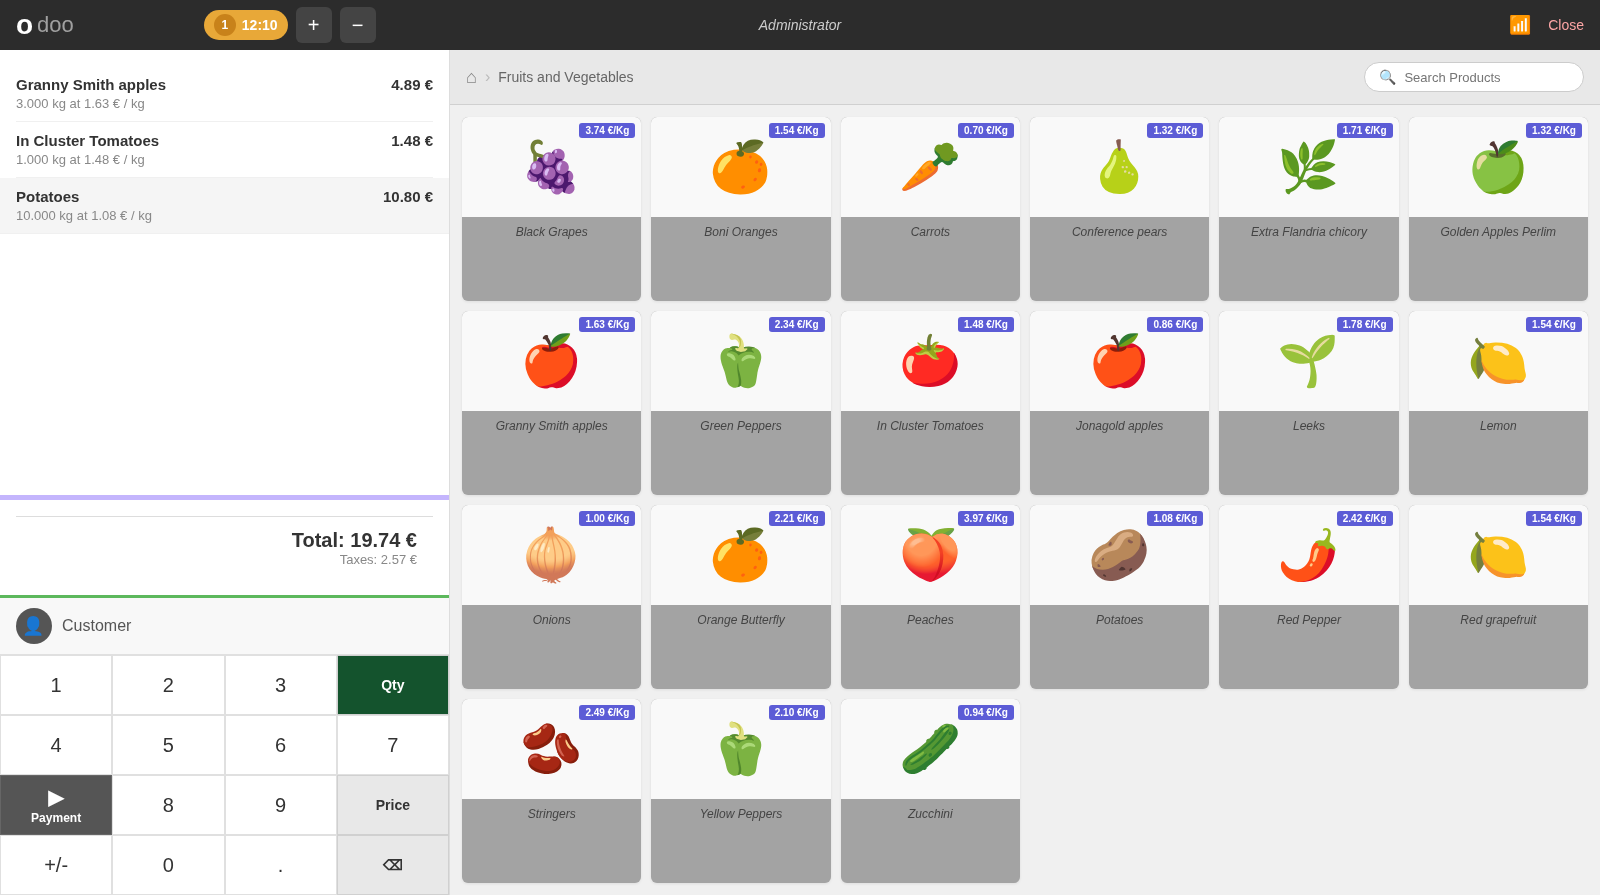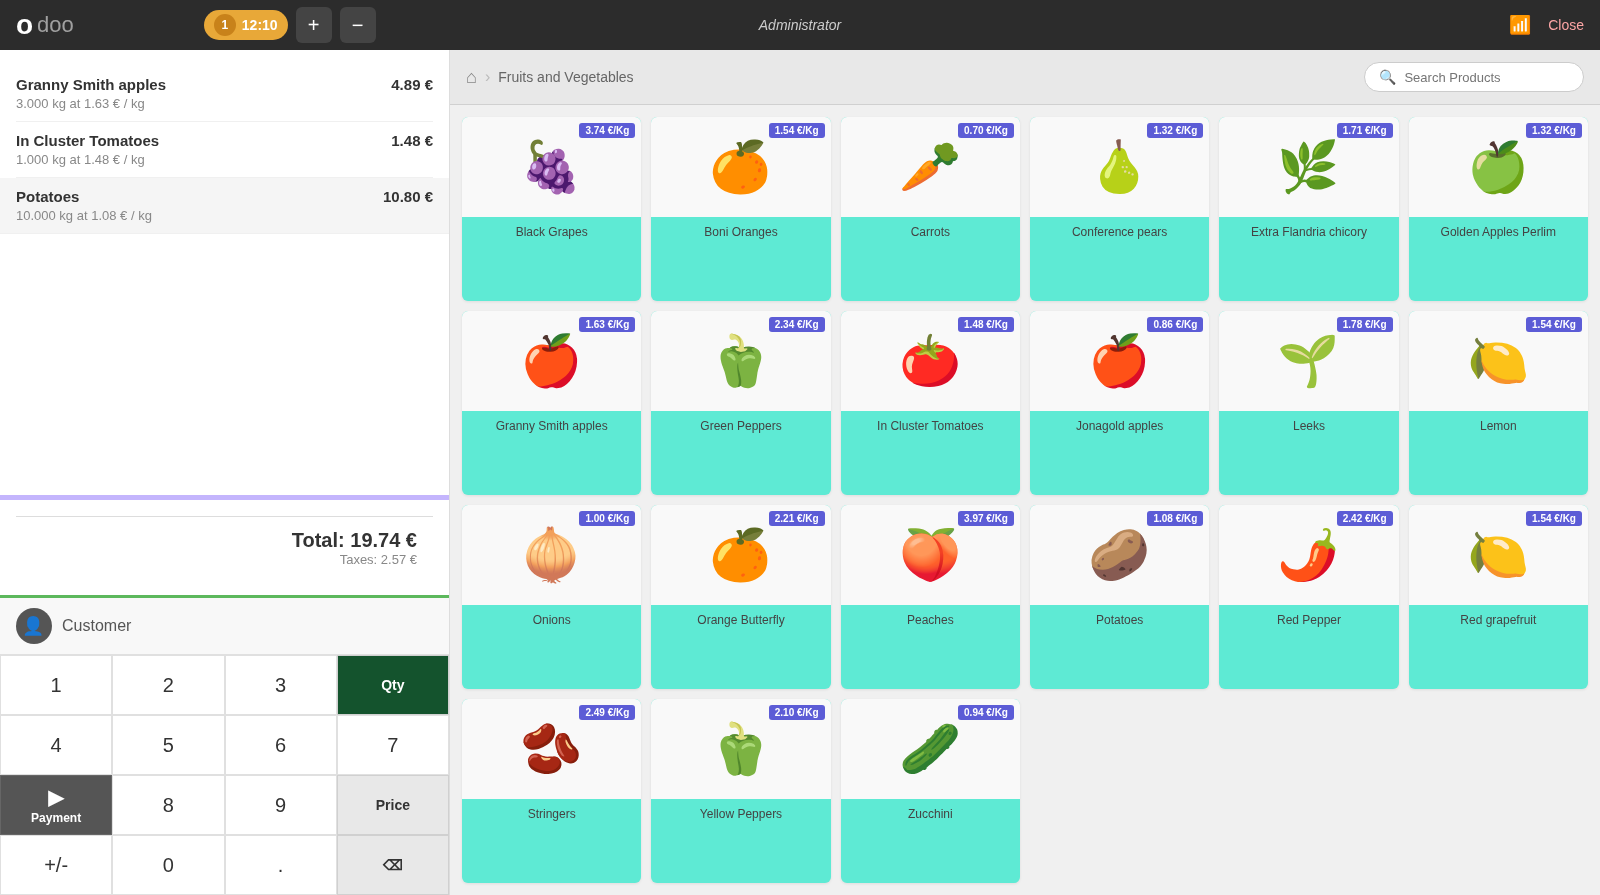--- a/index.html
+++ b/index.html
@@ -251,21 +251,21 @@
     
     #product-grid {
       flex: 1;
       padding: 12px;
       display: grid;
       grid-template-columns: repeat(6, 1fr);
       gap: 10px;
       overflow-y: auto;
     }
     .product-card {
-      background: #5eead4;
+      background: #a3a3a3;
       border-radius: 6px;
       overflow: hidden;
       cursor: pointer;
       position: relative;
       display: flex;
       flex-direction: column;
       box-shadow: 0 1px 3px rgba(0,0,0,0.08);
     }
     .price-badge {
       position: absolute;
@@ -288,20 +288,21 @@
     }
     .product-name {
       padding: 6px 8px;
       font-size: 12px;
       color: #444;
       text-align: right;
       min-height: 30px;
       display: flex;
       align-items: center;
       justify-content: center;
+      font-style: italic;
     }
   </style>
 </head>
 <body>
 
 <div id="topbar">
   <div id="logo">
     <span style="font-size:28px; font-weight:900; color:#ffffff;">o</span>
     <span style="font-size:22px; font-weight:300; color:#a0a0a0;">doo</span>
   </div>

